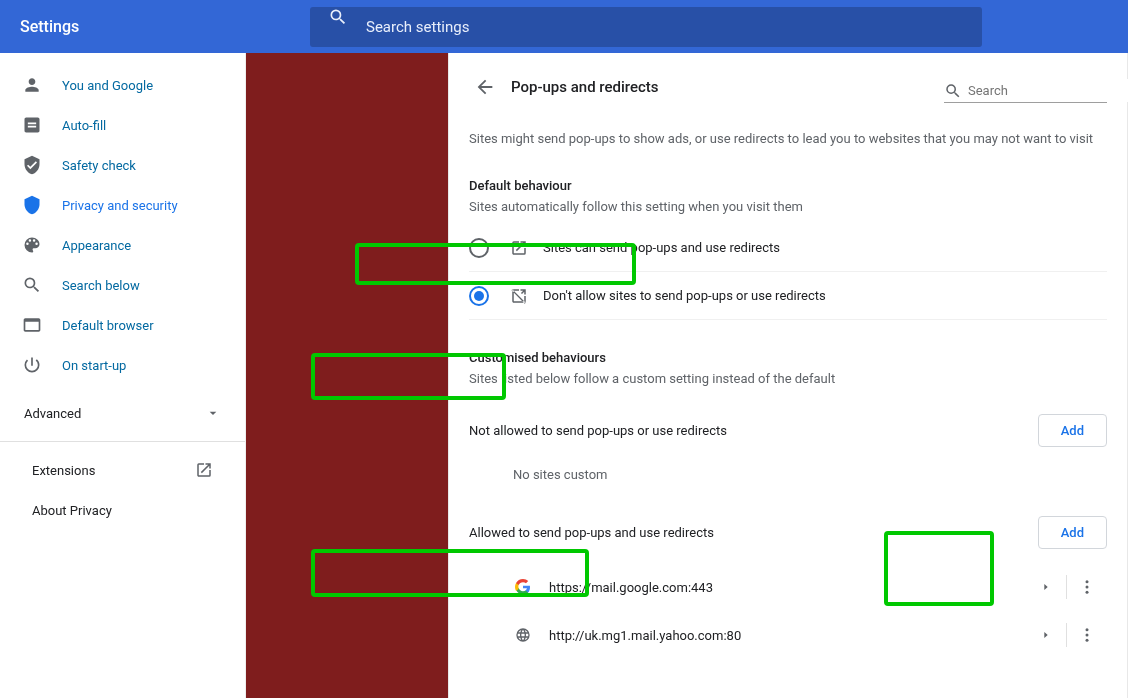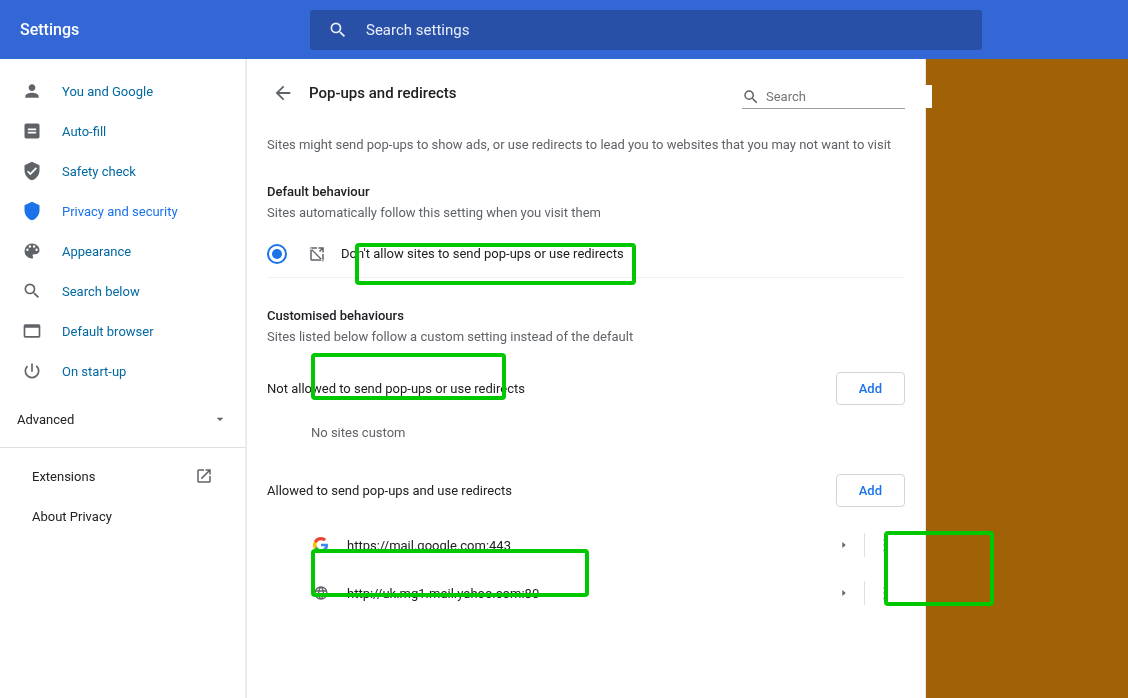--- a/index.html
+++ b/index.html
@@ -1,33 +1,33 @@
 <!DOCTYPE html>
 <html><head>
 <meta charset="utf-8">
 <style>
   * { box-sizing: border-box; margin: 0; padding: 0; font-family: 'Segoe UI', Roboto, Arial, sans-serif; }
   body { width: 1128px; height: 698px; background: #fff; overflow: hidden; font-size: 13px; color: #202124; }
-  .header { height: 59px; background: #3367d6; display: flex; align-items: center; padding: 0 20px; }
+  .header { height: 53px; background: #3367d6; display: flex; align-items: center; padding: 0 20px; }
   .header-title { color: #fff; font-size: 16px; font-weight: 500; width: 290px; }
-  .search-bar { flex: 1; max-width: 672px; height: 40px; background: #2850a7; border-radius: 3px; display: flex; align-items: center; padding: 0 18px; }
+  .search-bar { flex: 1; max-width: 672px; height: 40px; background: #2850a7; border-radius: 3px; display: flex; padding: 0 18px; }
   .search-bar input { background: transparent; border: none; outline: none; color: #fff; font-size: 15px; margin-left: 18px; flex: 1; }
   .search-bar input::placeholder { color: #e8eefb; }
 
   .body { display: flex; height: calc(698px - 53px); }
   .sidebar { width: 246px; padding-top: 12px; border-right: 1px solid #eee; position: relative; }
   .nav-item { display: flex; align-items: center; height: 40px; padding-left: 20px; cursor: pointer; color: #0369a1; font-size: 13px; border-radius: 0 20px 20px 0; width: 240px; }
   .nav-item.active { color: #1a73e8; }
   .nav-icon { width: 24px; display: flex; align-items: center; justify-content: center; }
   .nav-label { margin-left: 18px; }
-  .adv-row { display:flex; align-items:center; justify-content:space-between; padding: 0 17px; height:40px; cursor:pointer; color:#202124; font-size:13px; }
+  .adv-row { display:flex; align-items:center; justify-content:space-between; padding: 0 24px; height:40px; cursor:pointer; color:#202124; font-size:13px; }
   .side-divider { height:1px; background:#e0e0e0; margin: 8px 0; }
   .side-link { display:flex; align-items:center; justify-content:space-between; padding:0 32px; height:40px; color:#202124; font-size:13px; cursor:pointer; }
 
-  .content-wrap { flex:1; display:flex; justify-content:flex-start; overflow-y:auto; background:#a16207; }
+  .content-wrap { flex:1; display:flex; justify-content:flex-end; overflow-y:auto; background:#7f1d1d; }
   .content { width: 680px; border-left:1px solid #e8e8e8; border-right:1px solid #e8e8e8; padding: 18px 0 40px; background:#fff; position:relative; }
   .content-header { display:flex; align-items:center; padding: 0 20px 18px; }
   .back-btn { width:32px; height:32px; display:flex; align-items:center; justify-content:center; cursor:pointer; border-radius:50%; }
   .page-title { font-size:15px; font-weight:500; margin-left:10px; flex:1; }
   .search-inline { display:flex; align-items:center; border-bottom:1px solid #9e9e9e; width:163px;margin-top:8px; }
   .search-inline input { border:none; outline:none; font-size:13px; padding:4px 0; flex:1; }
 
   .section { padding: 0 20px; }
   .desc { color:#5f6368; font-size:13px; padding: 10px 0 18px; }
   .section-title { font-size:13px; font-weight:500; color:#202124; padding-top:14px; display:inline-block; }
@@ -181,20 +181,29 @@
         </div>
       </div>
 
       <div class="section">
         <div class="desc">Sites might send pop-ups to show ads, or use redirects to lead you to websites that you may not want to visit</div>
 
         <div class="section-title">Default behaviour</div>
         <div class="section-sub">Sites automatically follow this setting when you visit them</div>
 
         <div class="radio-row">
+          <div class="radio"></div>
+          <div class="row-icon">
+              <svg width="18" height="18" viewBox="0 0 24 24" fill="#5f6368">
+                <path d="M19 19H5V5h7V3H5a2 2 0 00-2 2v14c0 1.1.9 2 2 2h14a2 2 0 002-2v-7h-2v7zM14 3v2h3.59l-9.83 9.83 1.41 1.41L19 6.41V10h2V3h-7z"></path>
+              </svg>
+            </div>
+          <div class="row-label">Sites can send pop-ups and use redirects</div>
+        </div>
+        <div class="radio-row">
           <div class="radio selected"></div>
           <div class="row-icon">
               <svg width="18" height="18" viewBox="0 0 24 24" fill="#5f6368">
                 <path d="M19 19H5V5h7V3H5a2 2 0 00-2 2v14c0 1.1.9 2 2 2h14a2 2 0 002-2v-7h-2v7zM3 3l18 18-1.4 1.4L2 4.4 3 3zM14 3v2h3.59l-3 3 1.41 1.41 3-3V10h2V3h-7z"></path>
               </svg>
             </div>
           <div class="row-label">Don't allow sites to send pop-ups or use redirects</div>
         </div>
 
         <div style="height:16px;"></div>

